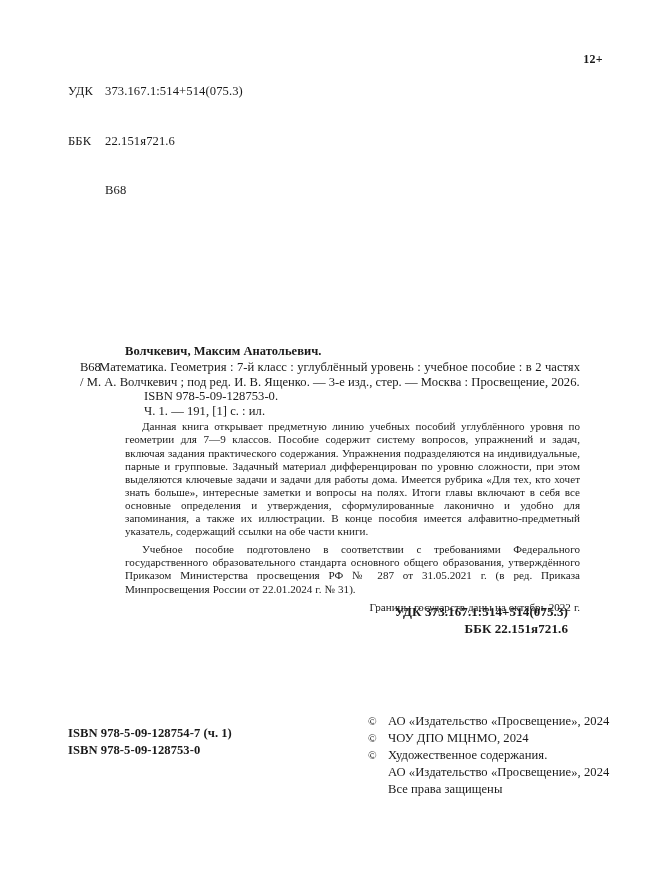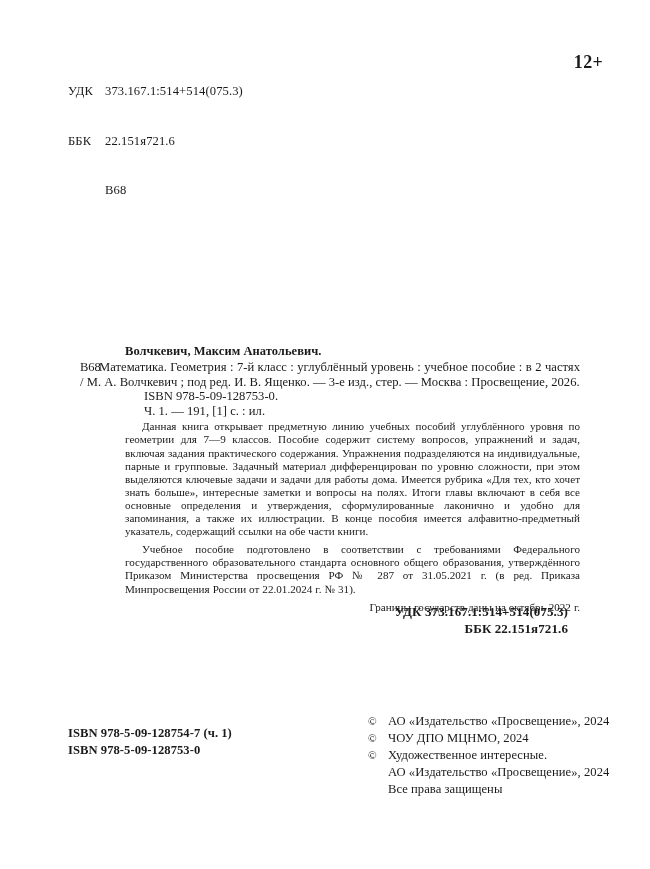--- a/index.html
+++ b/index.html
@@ -42,21 +42,21 @@
     width: 37px;
   }
   .udk-top .b68row {
     padding-left: 37px;
   }
 
   .age-rating {
     position: absolute;
     right: 47px;
     top: 52px;
-    font-size: 18px;
+    font-size: 12px;
     font-weight: 700;
     letter-spacing: 0.3px;
   }
 
   
   .cover-credit {
     position: absolute;
     left: 68px;
     top: 178px;
     font-size: 13.4px;
@@ -229,19 +229,19 @@
     <span class="cline">
       <span class="cmark">©</span>
       <span>АО «Издательство «Просвещение», 2024</span>
     </span>
     <span class="cline">
       <span class="cmark">©</span>
       <span>ЧОУ ДПО МЦНМО, 2024</span>
     </span>
     <span class="cline">
       <span class="cmark">©</span>
-      <span>Художественное интересные.</span>
+      <span>Художественное содержания.</span>
     </span>
     <span class="cline cont">АО «Издательство «Просвещение», 2024</span>
     <span class="cline cont">Все права защищены</span>
   </div>
 
 </div>
 
 </body></html>

